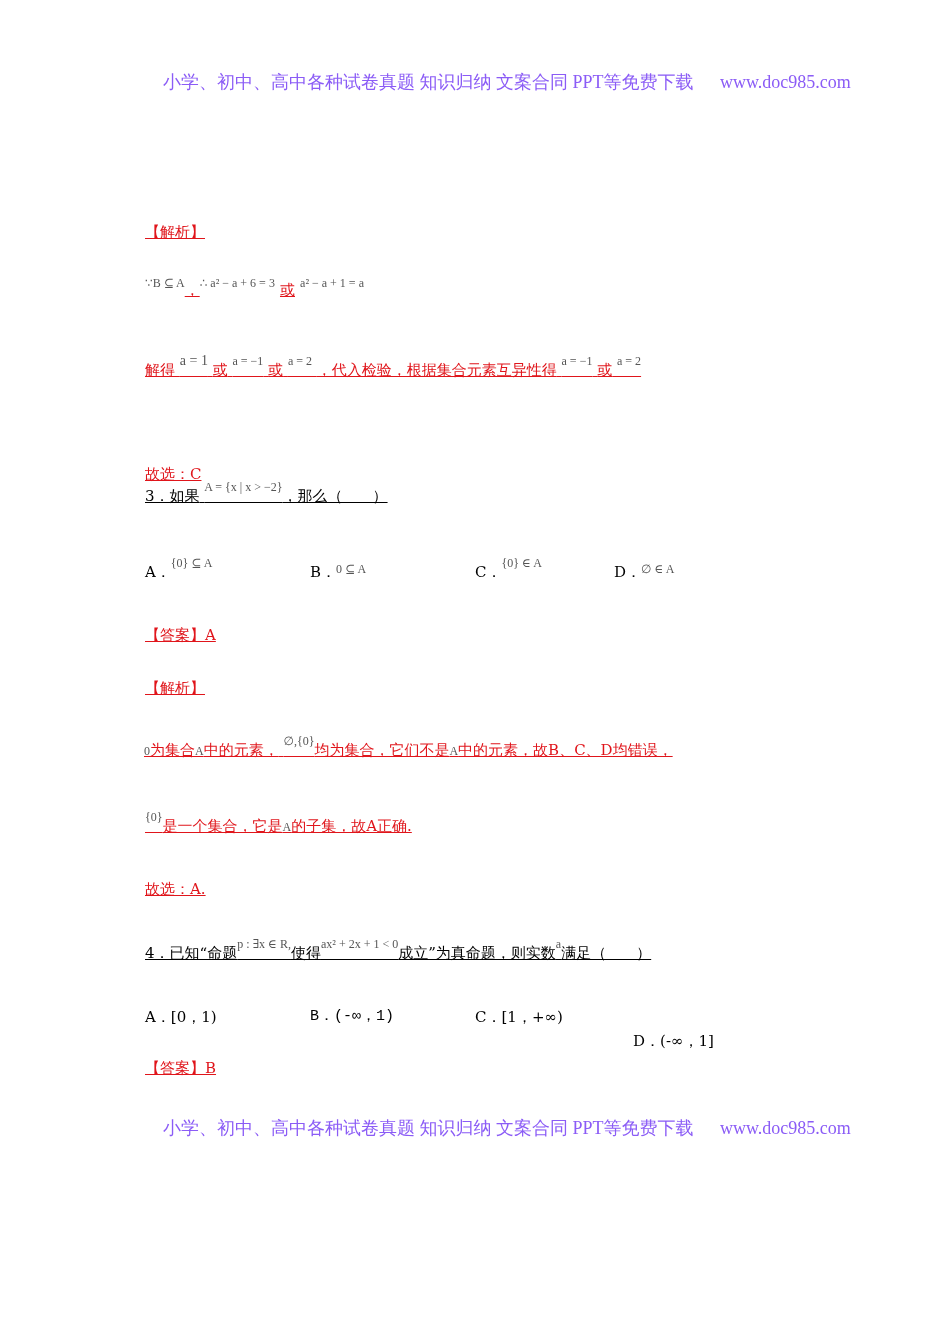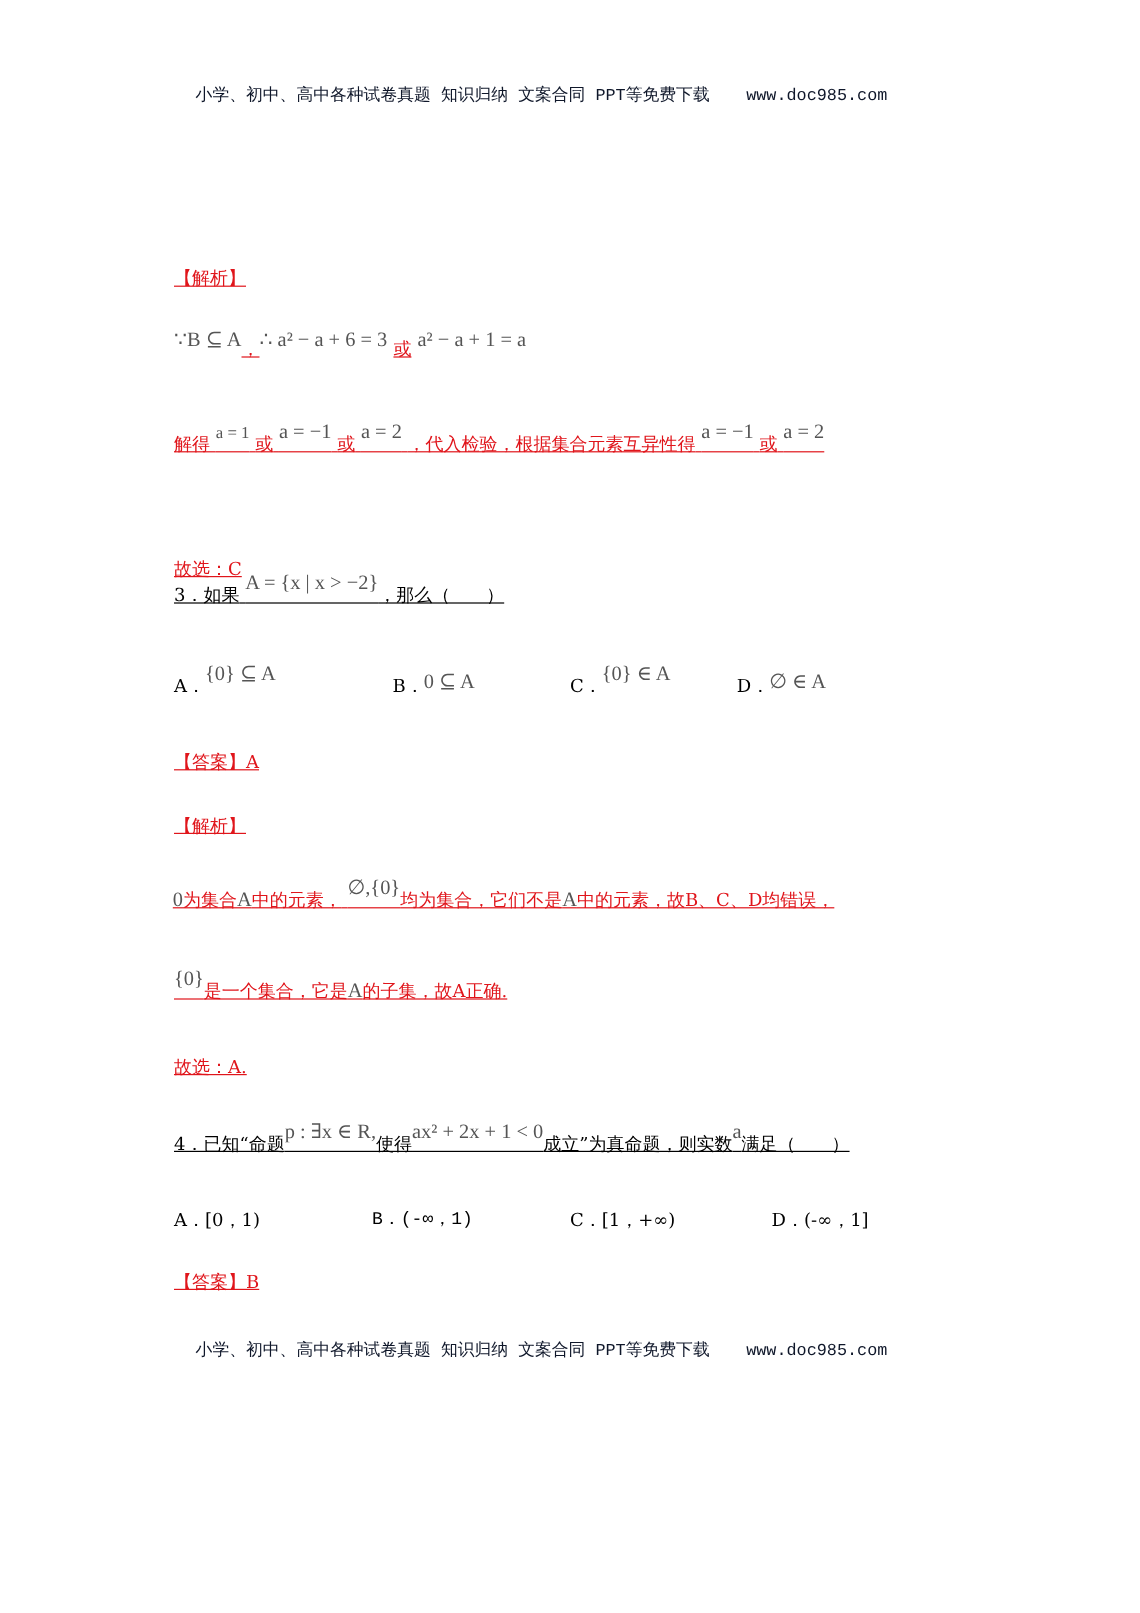--- a/index.html
+++ b/index.html
@@ -1,23 +1,23 @@
 <!DOCTYPE html>
 <html><head>
   <meta charset="utf-8">
   <style>
     html, body { margin: 0; padding: 0; background: #ffffff; }
     body { width: 950px; height: 1344px; position: relative; overflow: hidden;
            font-family: "DejaVu Serif", "Liberation Serif", serif; color: #000; }
     .abs { position: absolute; white-space: nowrap; }
-    .hdr { font-family: Liberation Mono, monospace; font-size: 14px; color: #0f172a; }
+    .hdr { font-family: Liberation Serif, serif; font-size: 18px; color: #8b5cf6; }
     .hdr .url { margin-left: 22px; }
     .red { color: #e0151b; }
     .txt { font-size: 15px; line-height: 20px; text-decoration: underline; }
-    .math { font-family: "Liberation Serif", "DejaVu Serif", serif; font-size: 17px; color: #555; }
+    .math { font-family: "Liberation Serif", "DejaVu Serif", serif; font-size: 12px; color: #555; }
     .math.up { position: relative; top: -10px; }
   </style>
 </head>
 <body>
 
 <div class="abs hdr" style="left:163px; top:70px;">
   <span>小学、初中、高中各种试卷真题  知识归纳  文案合同  PPT等免费下载</span>
   <span class="url">www.doc985.com</span>
 </div>
 
@@ -44,21 +44,21 @@
 
 <div class="abs txt red" style="left:145px; top:432px;margin-top:32px;">故选：C</div>
 
 <div class="abs txt" style="left:145px; top:486px;">
   <span>3．如果</span>
   <span class="math up">A = {x | x &gt; −2}</span><span>，那么（　　）</span>
 </div>
 
 <div class="abs txt" style="left:145px; top:562px; width:700px;">
   <span class="abs" style="left:0;"><span>A．</span><span class="math up">{0} ⊆ A</span></span>
-  <span class="abs" style="left:182px;"><span>B．</span><span class="math" style="position:relative; top:-4px;">0 ⊆ A</span></span>
+  <span class="abs" style="left:165px;"><span>B．</span><span class="math" style="position:relative; top:-4px;">0 ⊆ A</span></span>
   <span class="abs" style="left:330px;"><span>C．</span><span class="math up">{0} ∈ A</span></span>
   <span class="abs" style="left:469px;"><span>D．</span><span class="math" style="position:relative; top:-4px;">∅ ∈ A</span></span>
 </div>
 
 <div class="abs txt red" style="left:145px; top:625px;">
   <span>【答案】</span><span>A</span>
 </div>
 
 <div class="abs txt red" style="left:145px; top:678px;">【解析】</div>
 
@@ -74,21 +74,21 @@
 <div class="abs txt red" style="left:145px; top:879px;">故选：A.</div>
 
 <div class="abs txt" style="left:145px; top:943px;text-align:right;">
   <span>4．已知“命题</span><span class="math up">p : ∃x ∈ R,</span><span>使得</span><span class="math up">ax² + 2x + 1 &lt; 0</span><span>成立”为真命题，则实数</span><span class="math up">a</span><span>满足（　　）</span>
 </div>
 
 <div class="abs txt" style="left:145px; top:1007px; width:700px;">
   <span class="abs" style="left:0;"><span>A．</span><span>[0，1)</span></span>
   <span class="abs" style="left:165px;font-family:Liberation Mono, monospace;"><span>B．</span><span>(-∞，1)</span></span>
   <span class="abs" style="left:330px;text-align:right;"><span>C．</span><span>[1，+∞)</span></span>
-  <span class="abs" style="left:498px;"><span>D．</span><span>(-∞，1]</span></span>
+  <span class="abs" style="left:488px;margin-top:24px;"><span>D．</span><span>(-∞，1]</span></span>
 </div>
 
 <div class="abs txt red" style="left:145px; top:1058px;">
   <span>【答案】</span><span>B</span>
 </div>
 
 <div class="abs hdr" style="left:163px; top:1116px;">
   <span>小学、初中、高中各种试卷真题  知识归纳  文案合同  PPT等免费下载</span>
   <span class="url">www.doc985.com</span>
 </div>

